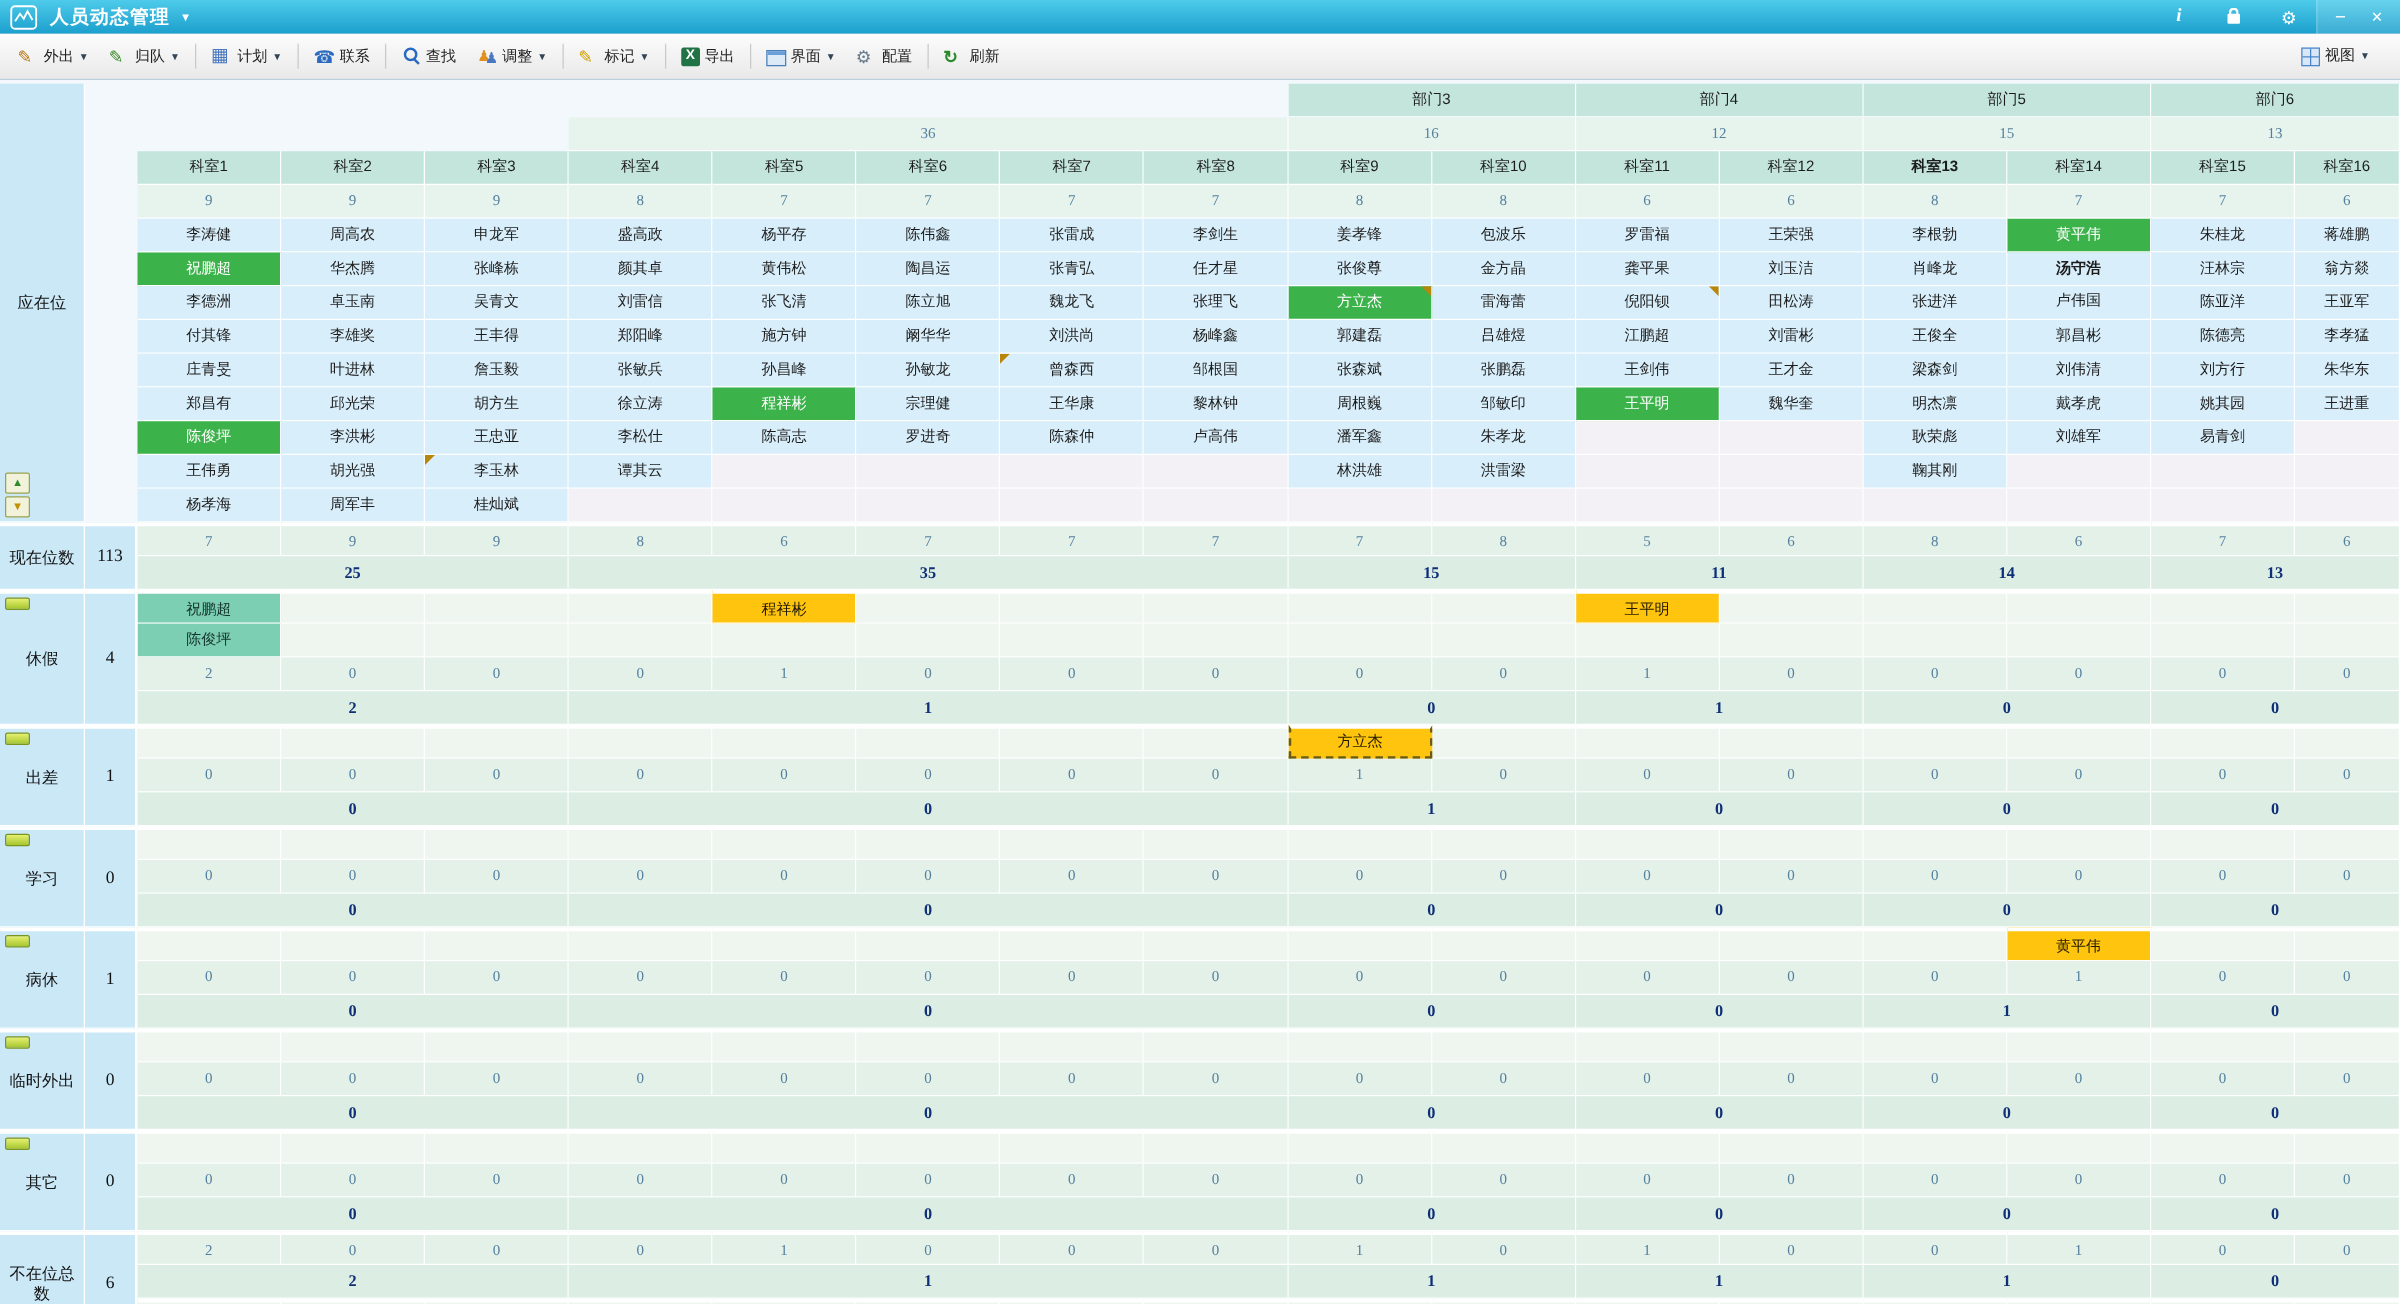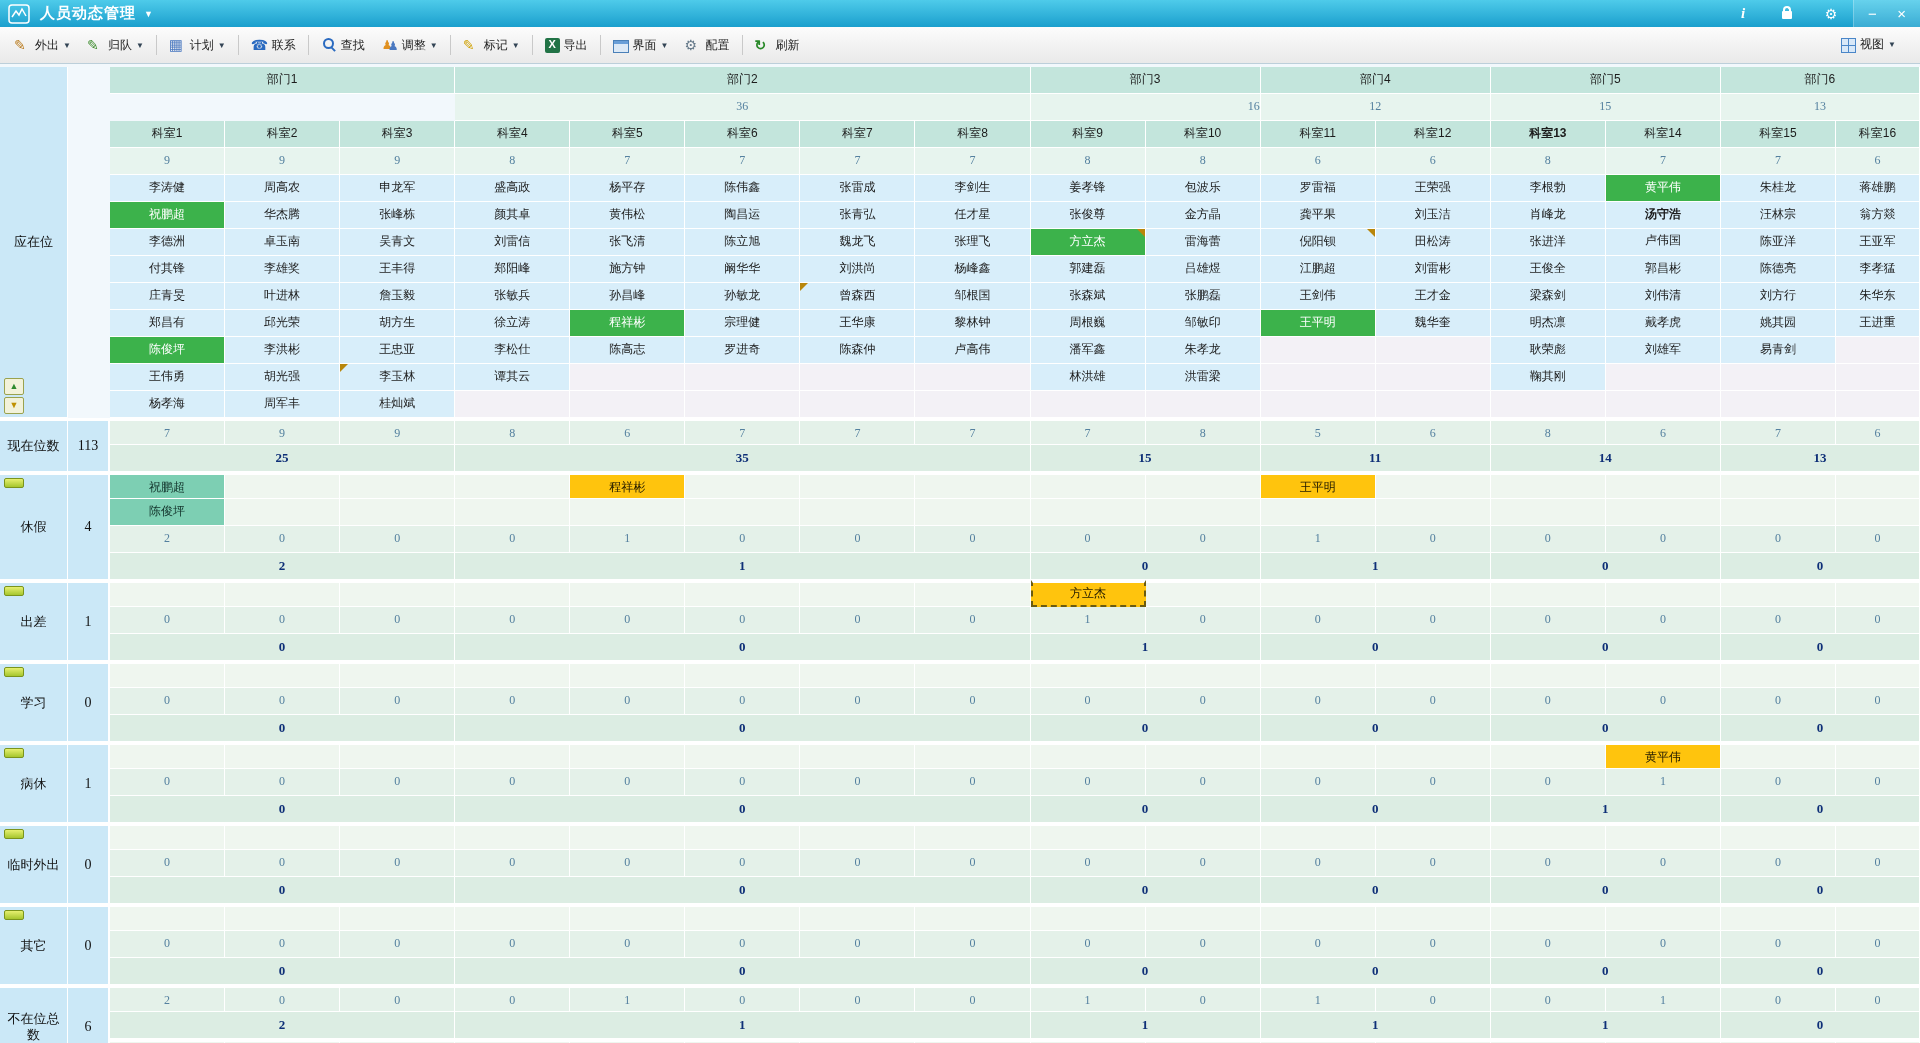--- a/index.html
+++ b/index.html
@@ -180,28 +180,26 @@
       </span>
     </span>
   <span class="tb-item tb-view">
     <span class="ico ico-view"></span>
     <span>视图</span>
     <span class="dd">▼</span>
   </span>
 </div>
 
 <div class="main" id="main-grid">
-    <div class="g th" style="grid-area: 1 / 3 / auto / span 3;">部门1</div>
-    <div class="g th" style="grid-area: 1 / 6 / auto / span 5;">部门2</div>
     <div class="g th" style="grid-area: 1 / 11 / auto / span 2;">部门3</div>
     <div class="g th" style="grid-area: 1 / 13 / auto / span 2;">部门4</div>
     <div class="g th" style="grid-area: 1 / 15 / auto / span 2;">部门5</div>
     <div class="g th" style="grid-area: 1 / 17 / auto / span 2;">部门6</div>
     <div class="g cntb" style="grid-area: 2 / 6 / auto / span 5;">36</div>
-    <div class="g cntb" style="grid-area: 2 / 11 / auto / span 2; text-align: right;">16</div>
+    <div class="g cntb" style="grid-area: 2 / 11 / auto / span 2;">16</div>
     <div class="g cntb" style="grid-area: 2 / 13 / auto / span 2;">12</div>
     <div class="g cntb" style="grid-area: 2 / 15 / auto / span 2;">15</div>
     <div class="g cntb" style="grid-area: 2 / 17 / auto / span 2;">13</div>
     <div class="g th" style="grid-area: 3 / 3;">科室1</div>
     <div class="g th" style="grid-area: 3 / 4;">科室2</div>
     <div class="g th" style="grid-area: 3 / 5;">科室3</div>
     <div class="g th" style="grid-area: 3 / 6;">科室4</div>
     <div class="g th" style="grid-area: 3 / 7;">科室5</div>
     <div class="g th" style="grid-area: 3 / 8;">科室6</div>
     <div class="g th" style="grid-area: 3 / 9;">科室7</div>

